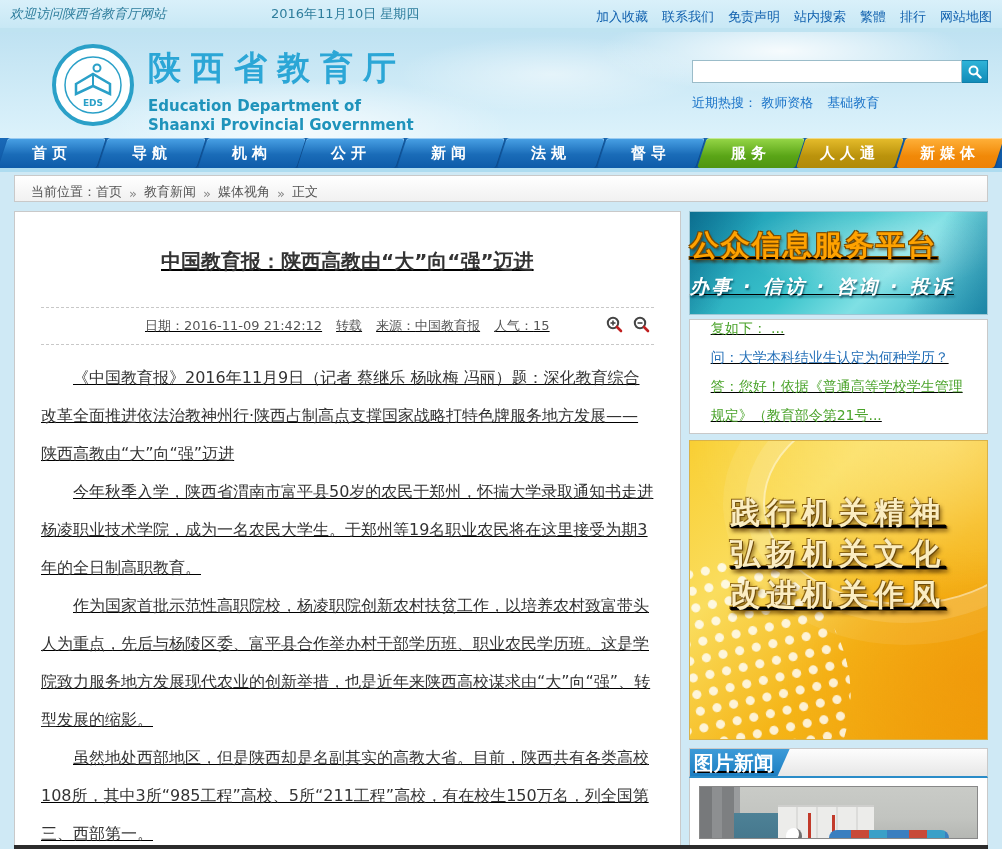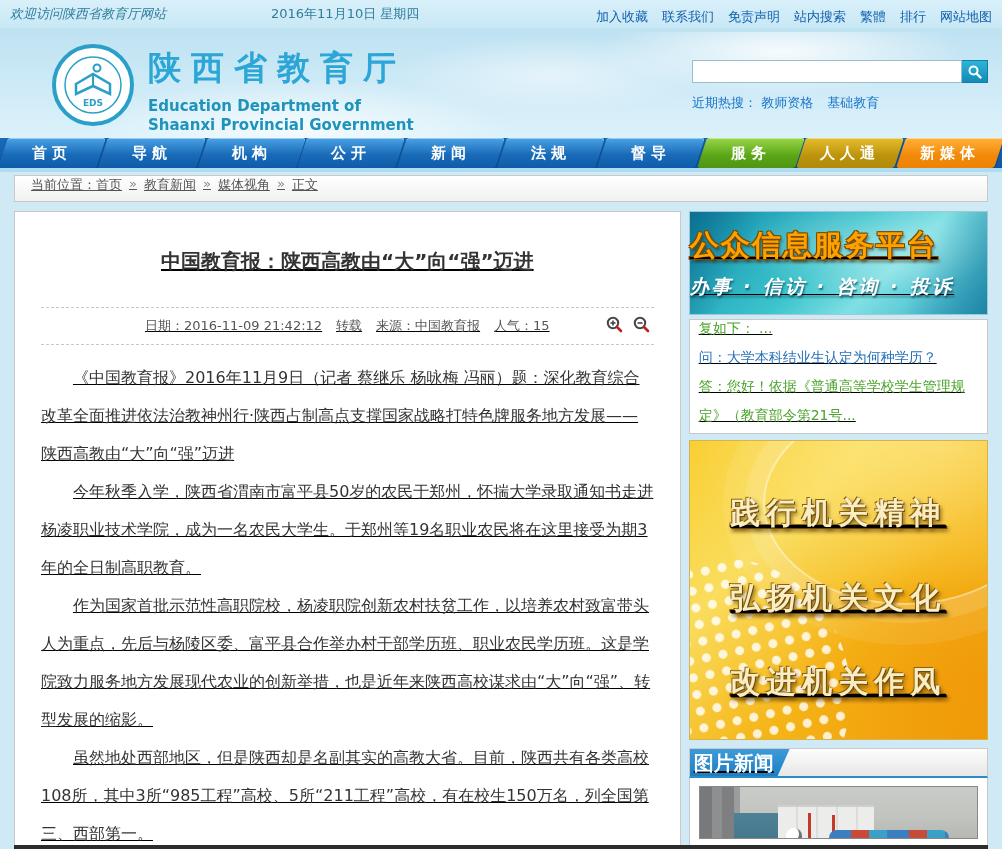--- a/index.html
+++ b/index.html
@@ -36,21 +36,21 @@
   .nav { height:30px; background:linear-gradient(180deg,#1a6ab8,#0d56a4); display:flex; overflow:hidden; padding:0 2px; }
   .nav-tab { flex:1; margin:0 1px; transform:skewX(-18deg); border-radius:3px; box-shadow:inset 0 1px 0 rgba(255,255,255,.45), 1px 0 2px rgba(0,0,0,.25); cursor:pointer; }
   .nav-tab > span { display:block; transform:skewX(18deg); text-align:center; line-height:30px; color:#fff; font-size:15px; font-weight:bold; letter-spacing:5px; white-space:nowrap; }
   .c-blue  { background:linear-gradient(180deg,#4aa2e6,#1a6cb8 55%,#0e5ba9); }
   .c-green { background:linear-gradient(180deg,#97d748,#5aa517 60%,#4f9512); }
   .c-olive { background:linear-gradient(180deg,#e6bd2c,#bb930c 60%,#b08a09); }
   .c-orange{ background:linear-gradient(180deg,#ffb13a,#f18908 60%,#ee8206); }
   .strip2 { height:4px; background:#aedcf0; }
 
   
-  .crumbbar { margin:3px 14px 0; height:27px; background:linear-gradient(180deg,#ffffff,#f1f1f1); border:1px solid #c9c9c9; display:flex; align-items:flex-start; font-size:13px; color:#555; padding:0 16px;text-decoration:underline; }
+  .crumbbar { margin:3px 14px 0; height:27px; background:linear-gradient(180deg,#ffffff,#f1f1f1); border:1px solid #c9c9c9; display:flex; align-items:flex-end; font-size:13px; color:#555; padding:0 16px; }
   .crumbbar a { color:#555; text-decoration:none; cursor:pointer; }
   .crumbbar .sep { margin:0 7px; color:#888; }
 
   
   .main { margin:9px 14px 0; display:flex; gap:8px; height:637px;text-decoration:underline; }
   .article { width:672px; background:#fff; border:1px solid #c9c9c9; padding:0 26px; overflow:hidden; }
   .article h1 { text-align:center; font-size:20px; color:#333; margin-top:36px; font-weight:bold; }
   .meta { margin-top:32px; border-top:1px dashed #c8c8c8; border-bottom:1px dashed #c8c8c8; padding:9px 0; font-size:13px; color:#555; text-align:center; position:relative; }
   .meta .mgap { display:inline-block; width:14px; }
   .meta .zoomers { position:absolute; right:4px; top:8px; display:flex; gap:10px; }
@@ -64,32 +64,32 @@
     background:
       linear-gradient(115deg, rgba(6,84,120,.55), rgba(0,0,0,0) 22%),
       linear-gradient(295deg, rgba(10,90,130,.45), rgba(0,0,0,0) 25%),
       radial-gradient(ellipse 180px 70px at 60% 35%, rgba(255,255,255,.35), rgba(255,255,255,0) 70%),
       linear-gradient(135deg,#1390ae,#3cc4cc 45%,#7fe0e4 65%,#2aa8c2);
     display:flex; flex-direction:column; align-items:flex-start; justify-content:center; }
   .banner1 .t1 { font-size:29px; font-weight:bold; color:#ffa200; letter-spacing:2px;
     text-shadow:1px 1px 0 #7a4a00, -1px -1px 0 #7a4a00, 1px -1px 0 #7a4a00, -1px 1px 0 #7a4a00, 2px 3px 3px rgba(60,30,0,.6); }
   .banner1 .t2 { font-size:19px; font-weight:bold; font-style:italic; color:#ffffff; margin-top:8px; letter-spacing:3px; text-shadow:1px 2px 2px rgba(0,60,80,.7); }
 
-  .qabox { height:117px; margin-top:4px; background:#fff; border:1px solid #c9c9c9; overflow:hidden; padding:0 9px; }
+  .qabox { height:117px; margin-top:4px; background:#fff; border:1px solid #c9c9c9; overflow:hidden; padding:0 21px; }
   .qabox ul { list-style:none; margin-top:-6px; }
   .qabox li { font-size:14px; line-height:29px; white-space:normal; cursor:pointer; }
   .qa-q { color:#2570b8; }
   .qa-a { color:#4aa32a; }
 
   .banner2 { height:303px; margin-top:6px; border:1px solid #d8b24a; position:relative; overflow:hidden; cursor:pointer;
     background:
       radial-gradient(ellipse 420px 260px at 85% 0%, rgba(255,236,150,.55), rgba(255,255,255,0) 60%),
       radial-gradient(ellipse 380px 240px at 100% 80%, rgba(240,150,10,.7), rgba(255,255,255,0) 55%),
       linear-gradient(135deg,#f9cf33,#fadd5e 30%,#f5b517 62%,#ef9d07);
-    display:flex; flex-direction:column; justify-content:space-between; padding:52px 0 36px; }
+    display:flex; flex-direction:column; padding:52px 0 36px; }
   .banner2::before { content:""; position:absolute; left:-70px; bottom:-80px; width:230px; height:260px; border-radius:50%;
     background-image:radial-gradient(circle, rgba(255,255,255,.95) 4px, rgba(255,255,255,0) 5px);
     background-size:17px 17px; transform:rotate(-12deg); opacity:.85; }
   .banner2::after { content:""; position:absolute; right:-60px; top:-40px; width:280px; height:200px; border-radius:50%;
     border:2px solid rgba(255,255,255,.5); box-shadow:0 0 0 18px rgba(255,255,255,.12), 0 0 0 40px rgba(255,255,255,.08); }
   .banner2 .line { position:relative; z-index:2; text-align:center; font-size:30px; font-weight:bold; letter-spacing:6px; color:#fbedc2;
     text-shadow:1px 1px 0 #6b4a0a, -1px -1px 0 #8a6312, 2px 3px 4px rgba(90,55,5,.85); }
 
   .photo-news { margin-top:8px; }
   .pn-header { height:30px; background:linear-gradient(180deg,#fdfdfd,#e7e7e7); border:1px solid #c9c9c9; border-bottom:2px solid #2a8cc8; display:flex; }

